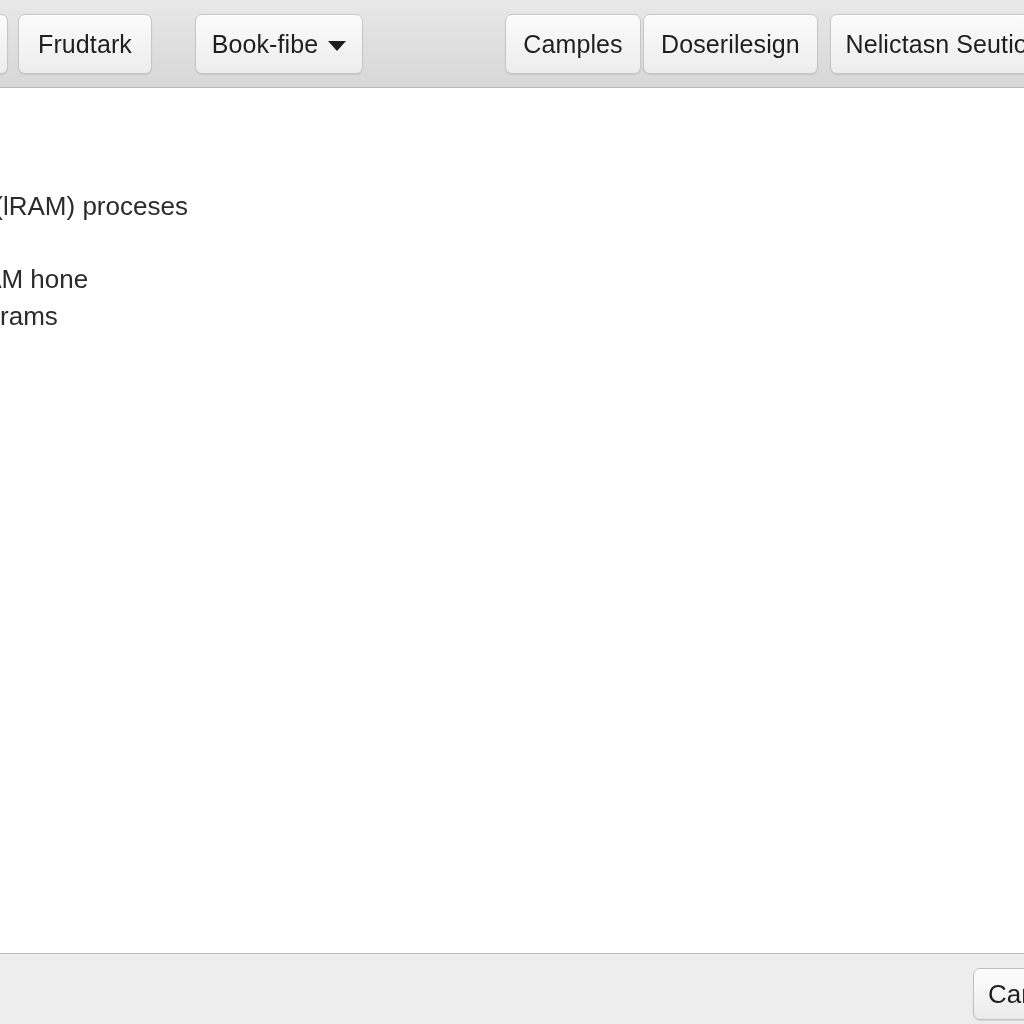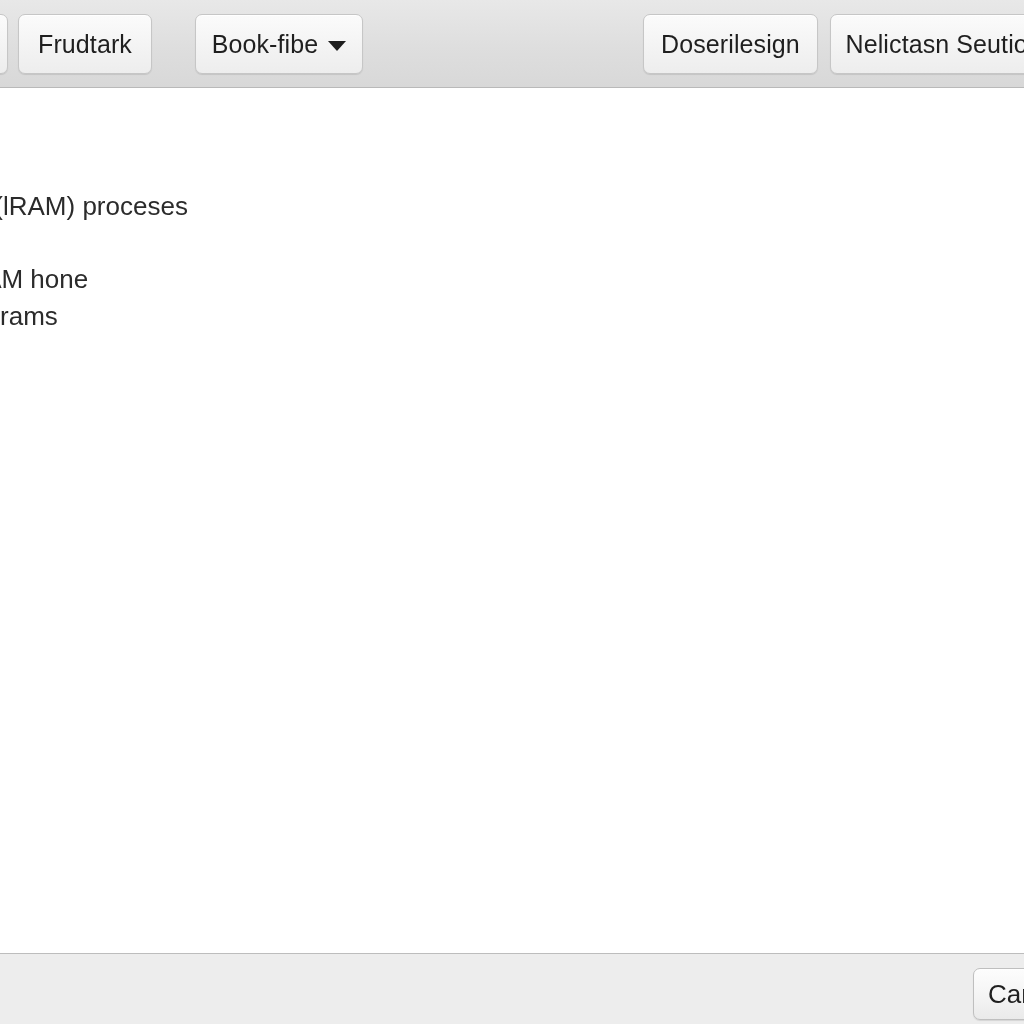--- a/index.html
+++ b/index.html
@@ -152,20 +152,23 @@
     <div class="tab" id="tab-frudtark">
       <span>Frudtark</span>
     </div>
 
     <div class="tab" id="tab-bookfibe">
       <span>Book-fibe</span>
       <span class="caret-icon"></span>
     </div>
 
 
+    <div class="tab" id="tab-camples">
+      <span>Camples</span>
+    </div>
 
     <div class="tab" id="tab-doserilesign">
       <span>Doserilesign</span>
     </div>
 
     <div class="tab" id="tab-nelictasn">
       <span>Nelictasn Seutionc</span>
     </div>
 
   </div>

